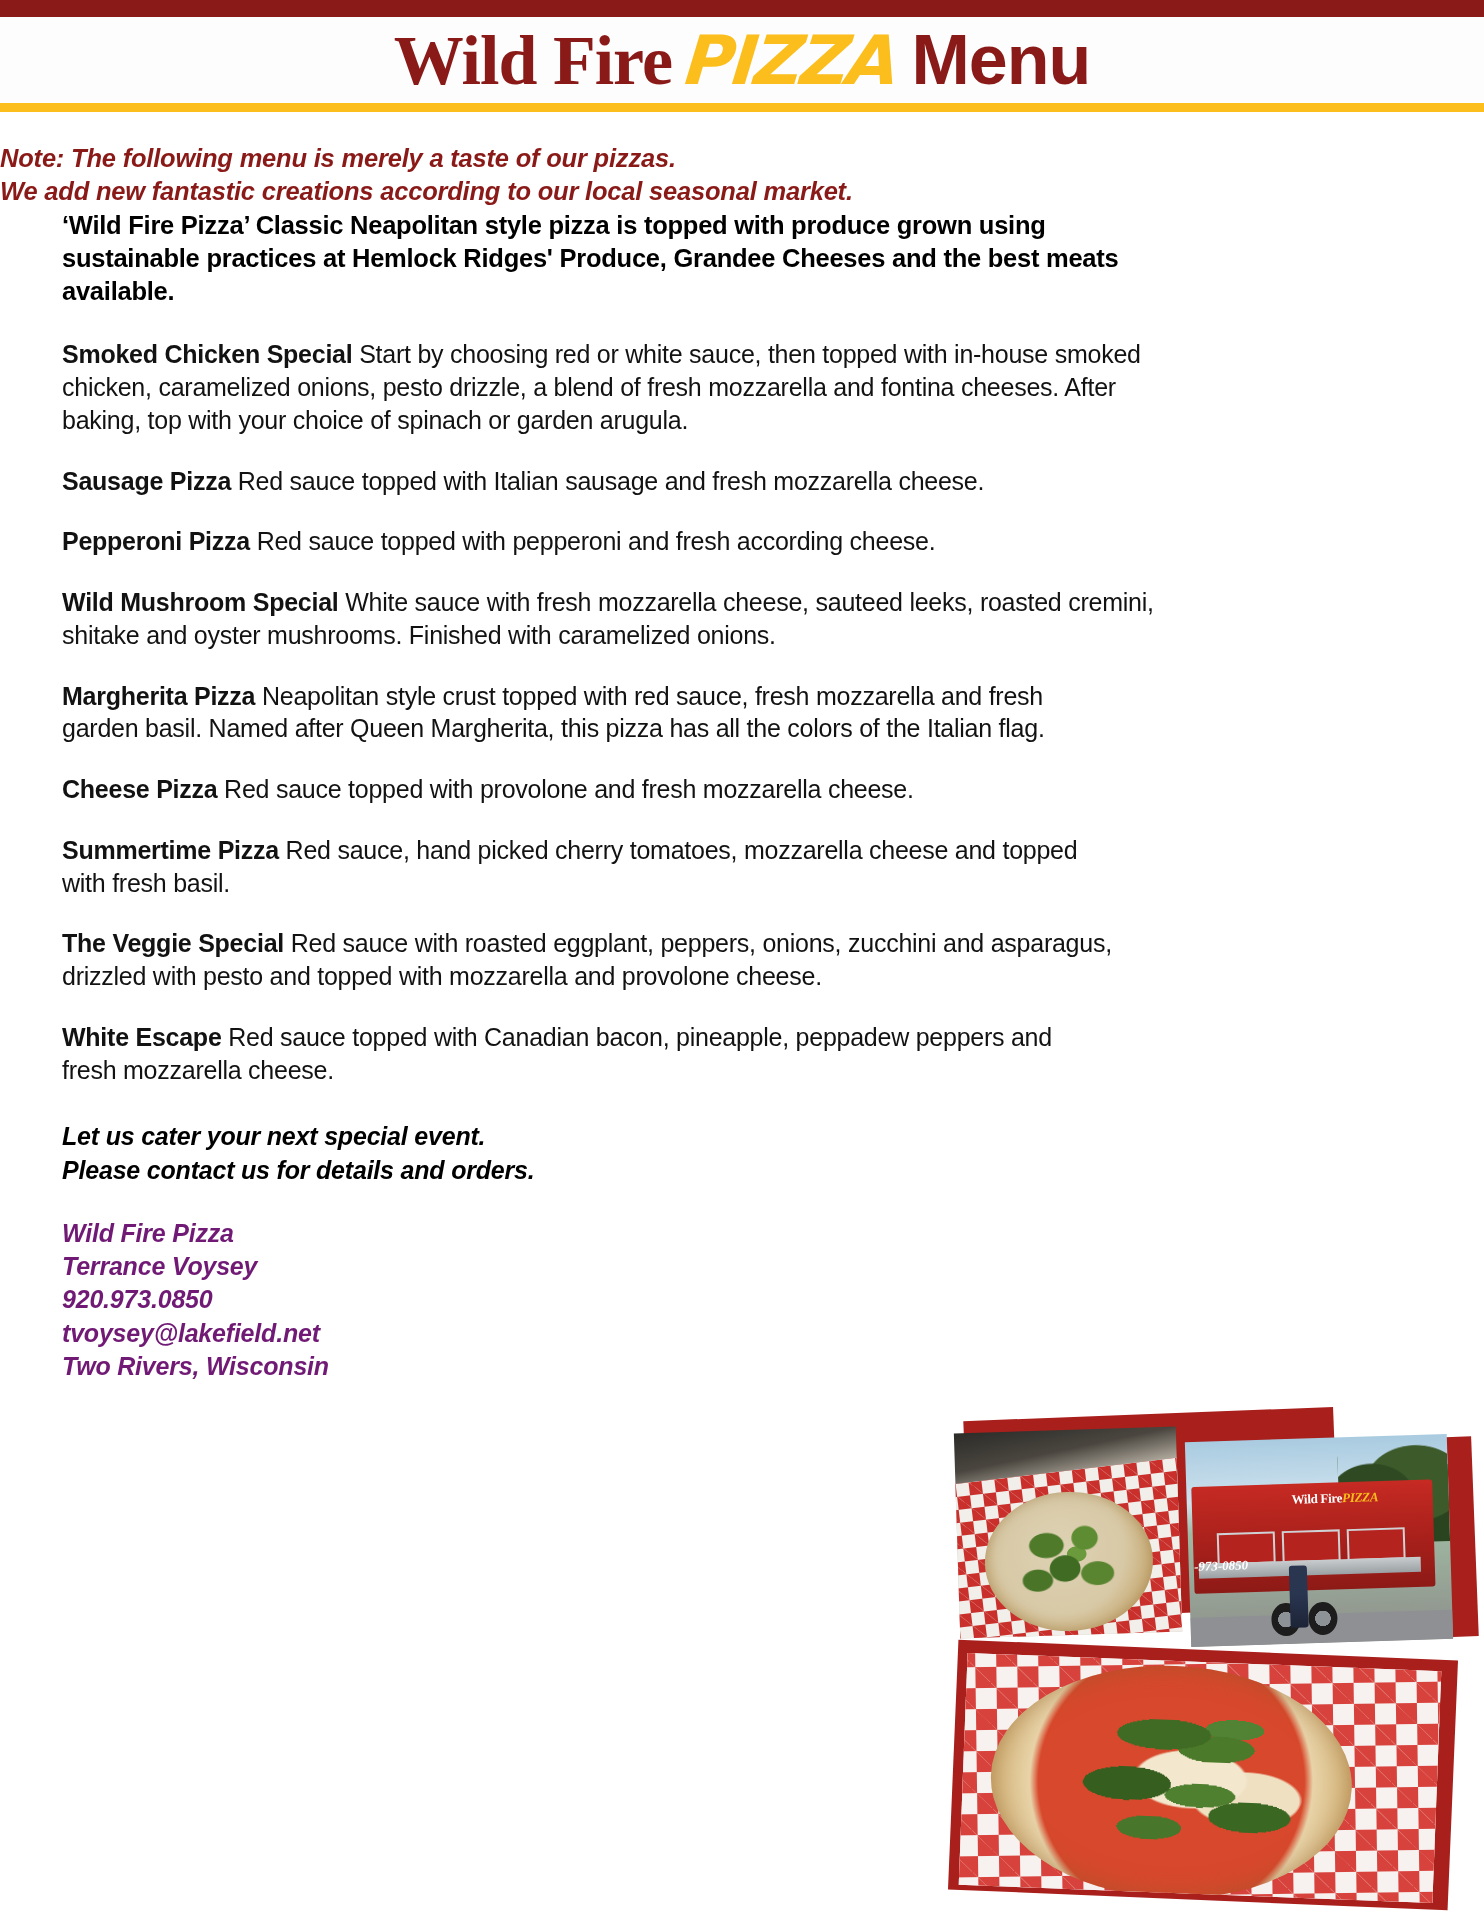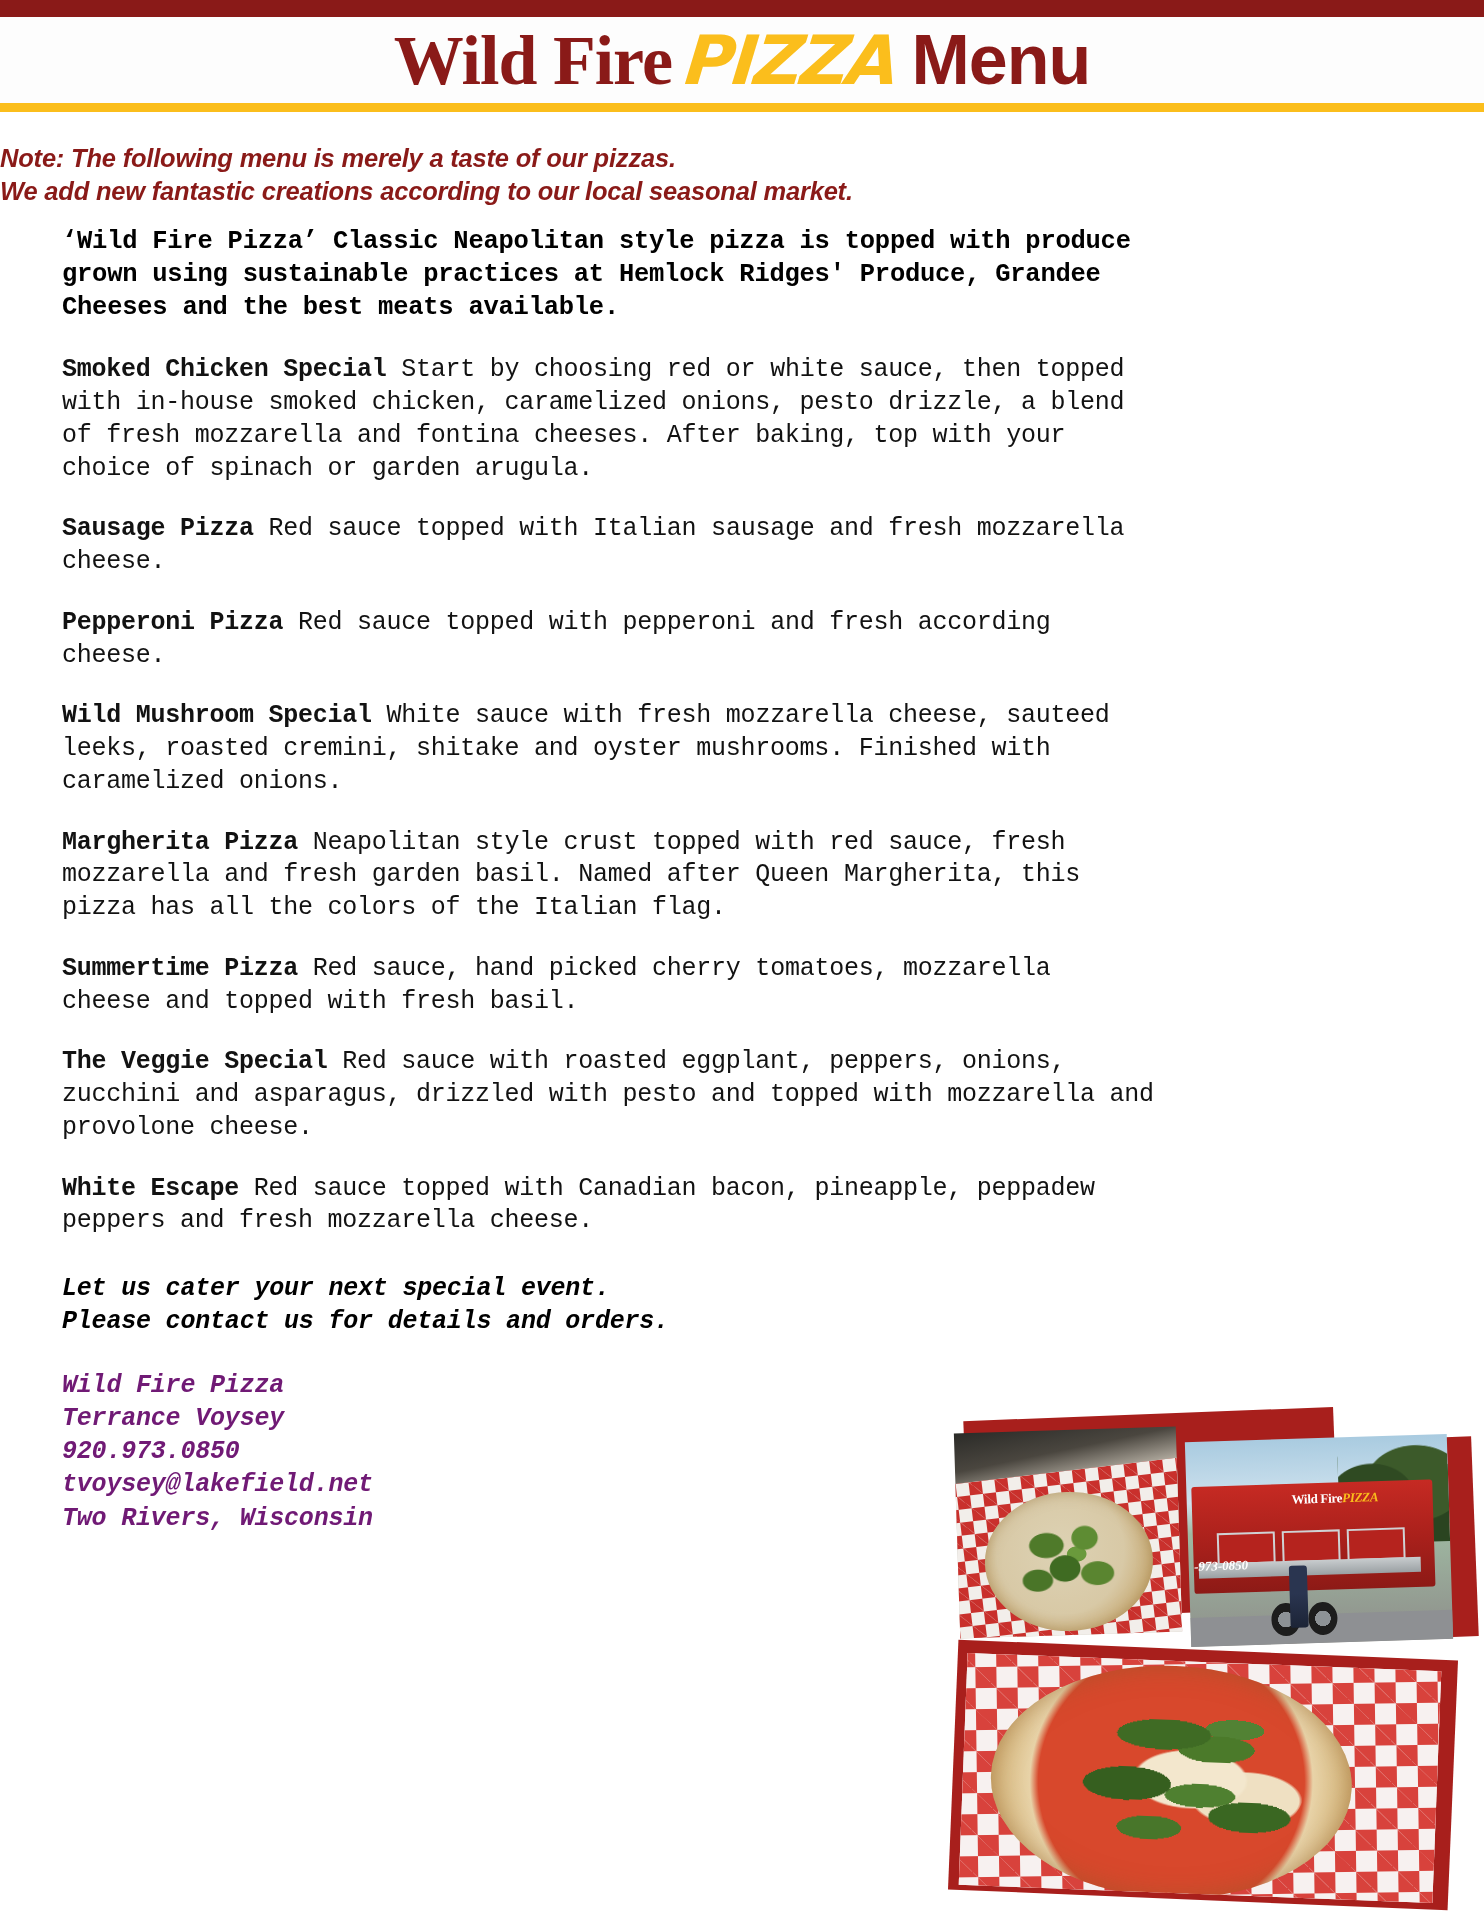--- a/index.html
+++ b/index.html
@@ -79,23 +79,22 @@
     font-style: italic;
     font-size: 25.5px;
     line-height: 1.28;
     letter-spacing: -0.2px;
   }
 
   
   .content {
     position: absolute;
     left: 62px;
-    top: 225px;
+    top: 209px;
     width: 1100px;
-    font-family: Liberation Mono, monospace;
   }
 
   .intro {
     font-weight: bold;
     font-size: 25.5px;
     line-height: 1.3;
     color: #000;
     letter-spacing: -0.25px;
     margin-bottom: 30px;
   }
@@ -319,20 +318,23 @@
     <span class="name">Sausage Pizza</span><span class="desc"> Red sauce topped with Italian sausage and fresh mozzarella cheese.</span>
   </div>
   <div class="item">
     <span class="name">Pepperoni Pizza</span><span class="desc"> Red sauce topped with pepperoni and fresh according cheese.</span>
   </div>
   <div class="item">
     <span class="name">Wild Mushroom Special</span><span class="desc"> White sauce with fresh mozzarella cheese, sauteed leeks, roasted cremini, shitake and oyster mushrooms. Finished with caramelized onions.</span>
   </div>
   <div class="item narrow">
     <span class="name">Margherita Pizza</span><span class="desc"> Neapolitan style crust topped with red sauce, fresh mozzarella and fresh garden basil. Named after Queen Margherita, this pizza has all the colors of the Italian flag.</span>
+  </div>
+  <div class="item">
+    <span class="name">Cheese Pizza</span><span class="desc"> Red sauce topped with provolone and fresh mozzarella cheese.</span>
   </div>
   <div class="item narrow">
     <span class="name">Summertime Pizza</span><span class="desc"> Red sauce, hand picked cherry tomatoes, mozzarella cheese and topped with fresh basil.</span>
   </div>
   <div class="item">
     <span class="name">The Veggie Special</span><span class="desc"> Red sauce with roasted eggplant, peppers, onions, zucchini and asparagus, drizzled with pesto and topped with mozzarella and provolone cheese.</span>
   </div>
   <div class="item narrow">
     <span class="name">White Escape</span><span class="desc"> Red sauce topped with Canadian bacon, pineapple, peppadew peppers and fresh mozzarella cheese.</span>
   </div>

